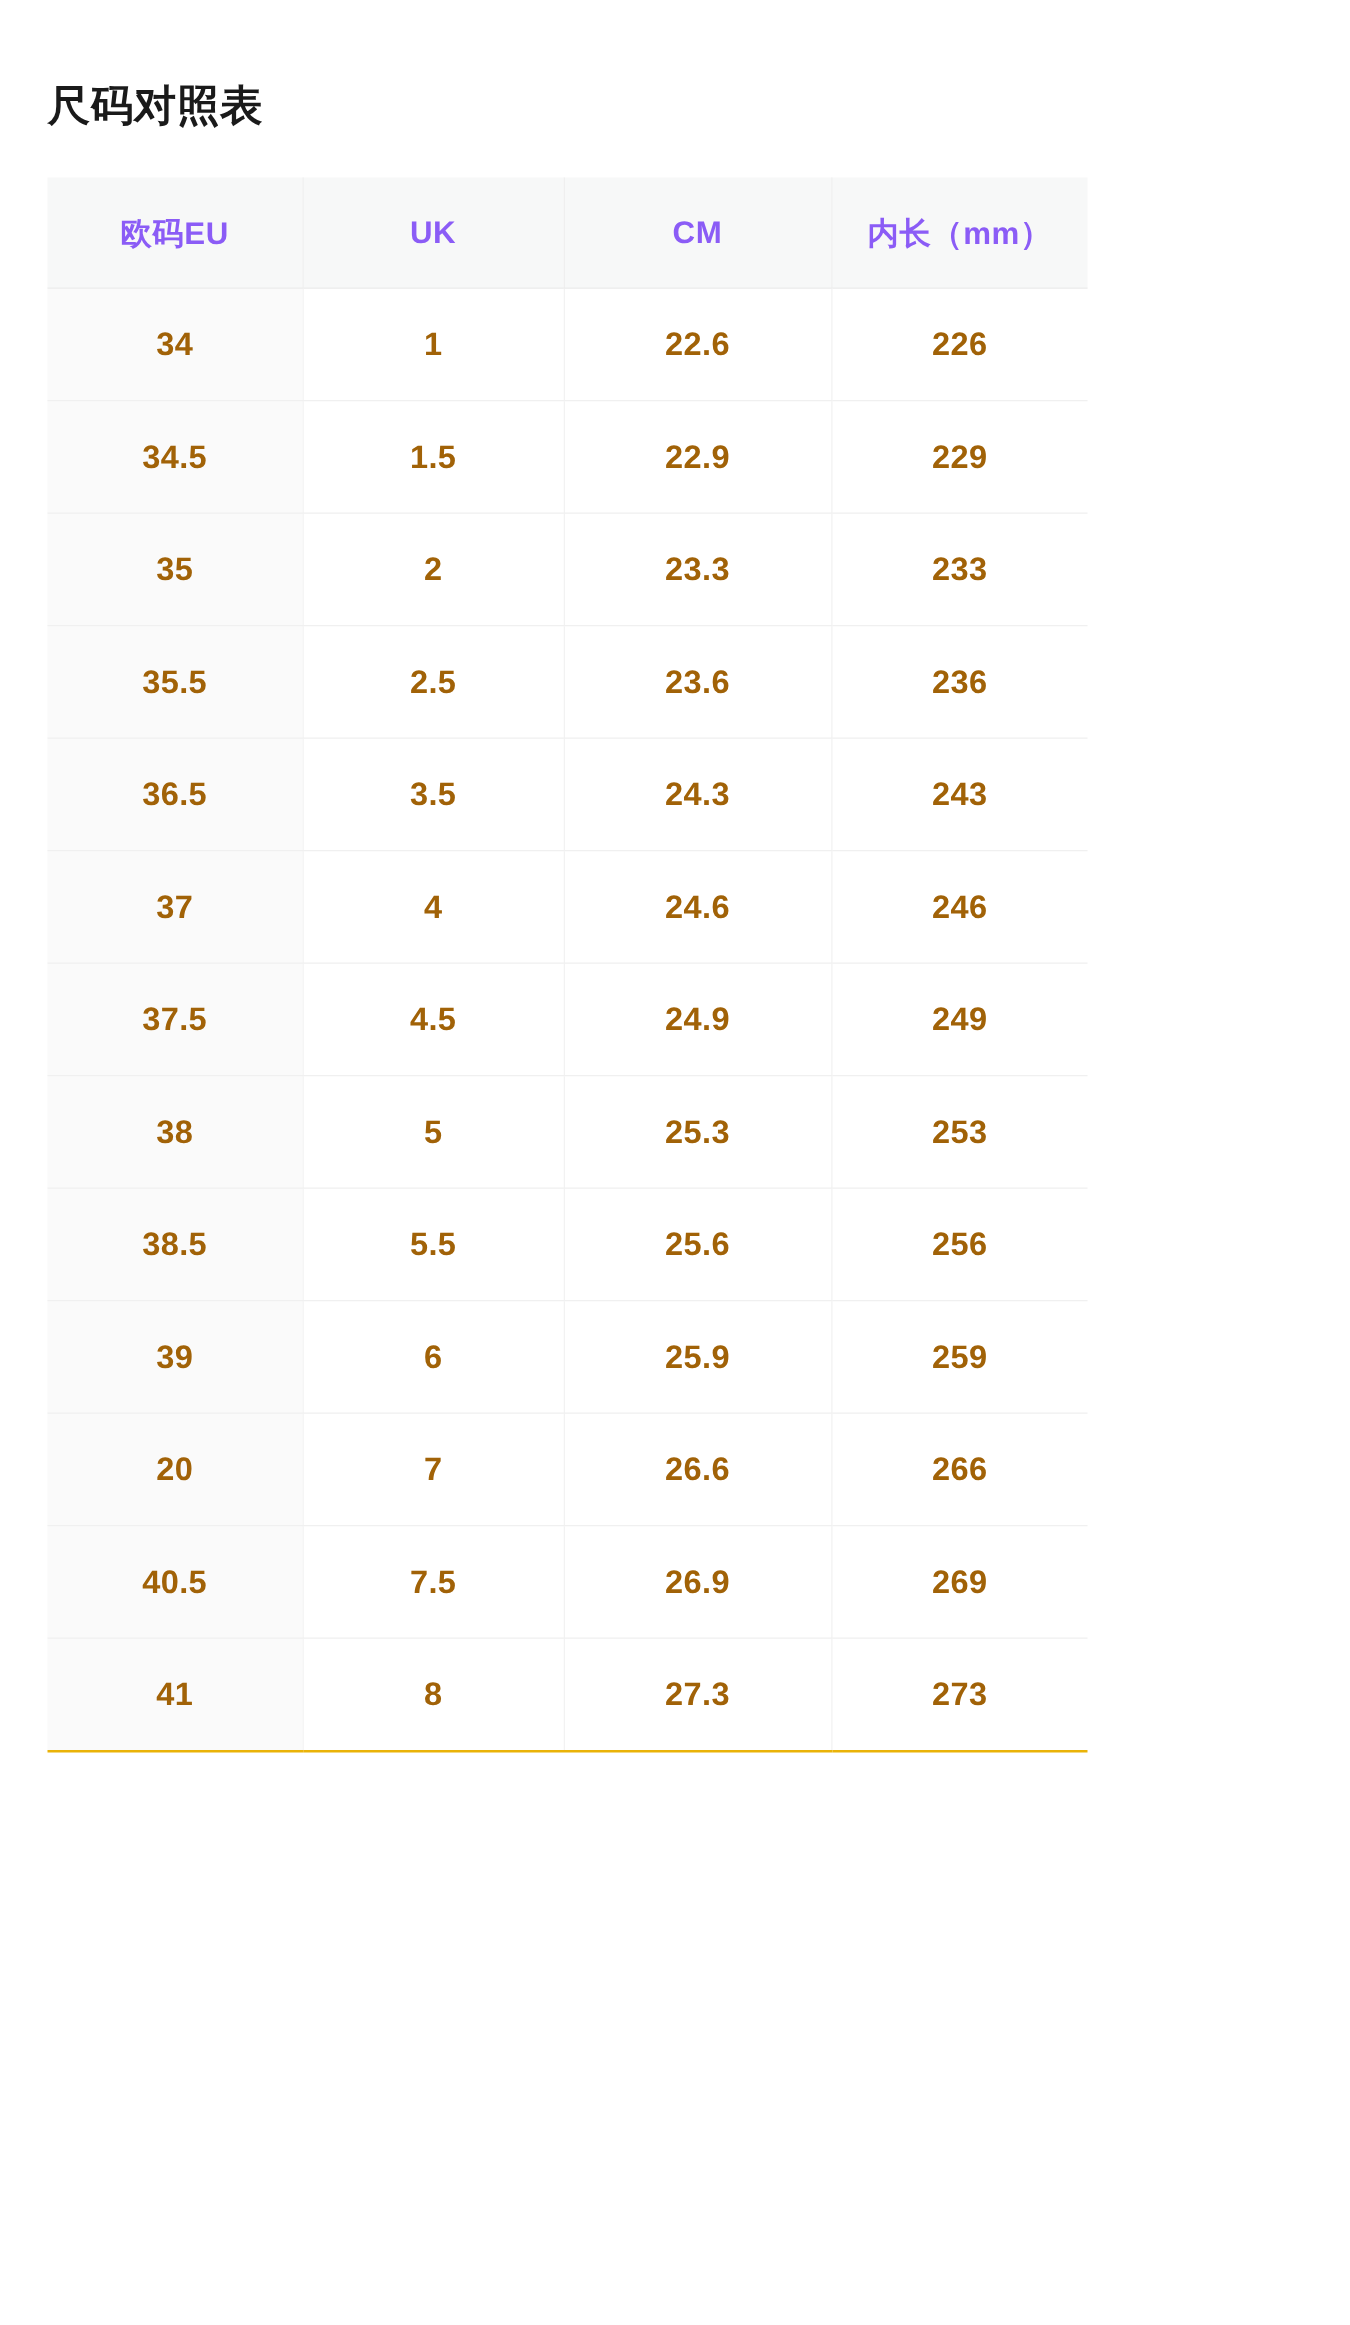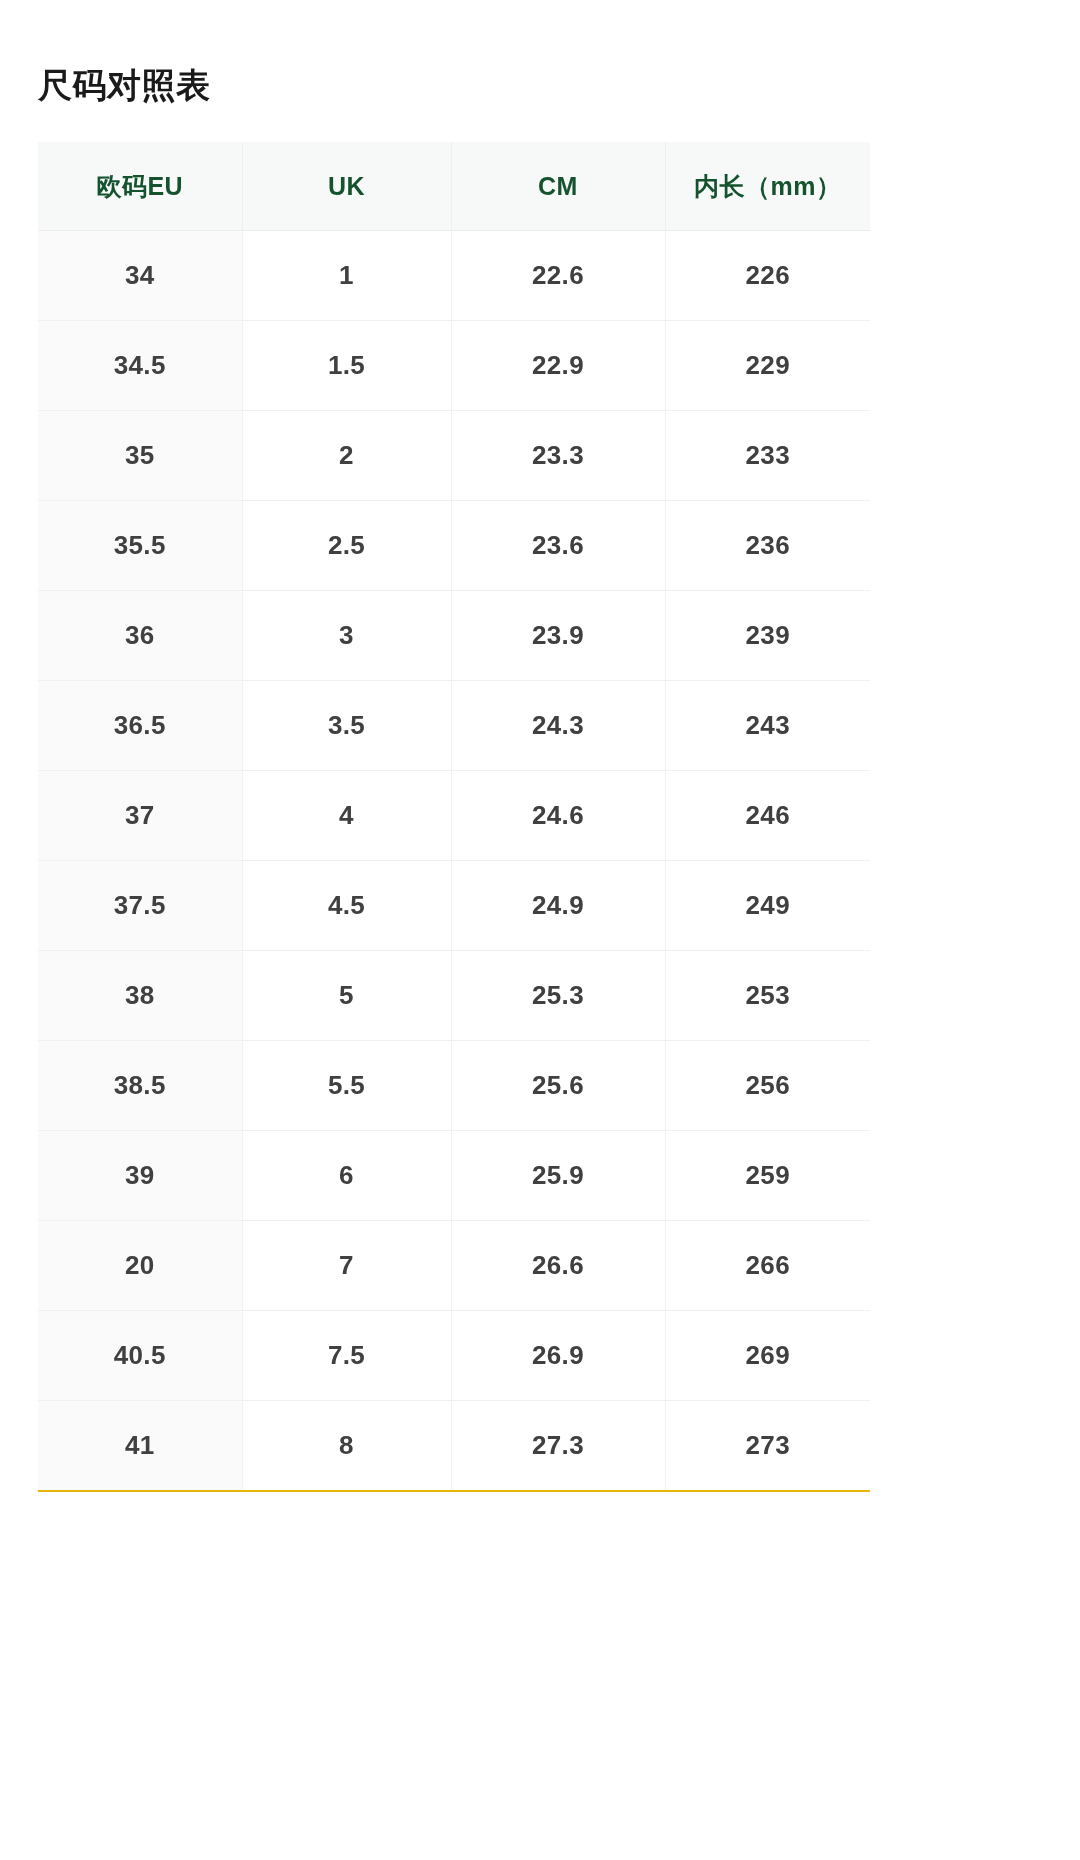--- a/index.html
+++ b/index.html
@@ -49,39 +49,39 @@
   }
 
   table.size-table col.c1 { width: 204px; }
   table.size-table col.c2 { width: 209px; }
   table.size-table col.c3 { width: 214px; }
   table.size-table col.c4 { width: 205px; }
 
   table.size-table thead th {
     height: 88px;
     background: #f7f8f8;
-    color: #14532d;
+    color: #8b5cf6;
     font-size: 25px;
     font-weight: 600;
     text-align: center;
     vertical-align: middle;
     border-right: 1px solid #efefef;
     border-bottom: 1px solid #ececec;
     padding: 0;
     letter-spacing: 0.5px;
   }
   table.size-table thead th:last-child {
     border-right: none;
   }
 
   table.size-table tbody td {
     height: 89px;
     font-size: 26px;
     font-weight: 600;
-    color: #404040;
+    color: #a16207;
     text-align: center;
     vertical-align: middle;
     background: #ffffff;
     border-right: 1px solid #f2f2f2;
     border-bottom: 1px solid #f0f0f0;
     padding: 0;
     letter-spacing: 0.3px;
   }
   table.size-table tbody td:first-child {
     background: #fafafa;
@@ -136,26 +136,20 @@
             <td>23.3</td>
             <td>233</td>
           </tr>
           <tr>
             <td>35.5</td>
             <td>2.5</td>
             <td>23.6</td>
             <td>236</td>
           </tr>
           <tr>
-            <td>36</td>
-            <td>3</td>
-            <td>23.9</td>
-            <td>239</td>
-          </tr>
-          <tr>
             <td>36.5</td>
             <td>3.5</td>
             <td>24.3</td>
             <td>243</td>
           </tr>
           <tr>
             <td>37</td>
             <td>4</td>
             <td>24.6</td>
             <td>246</td>

